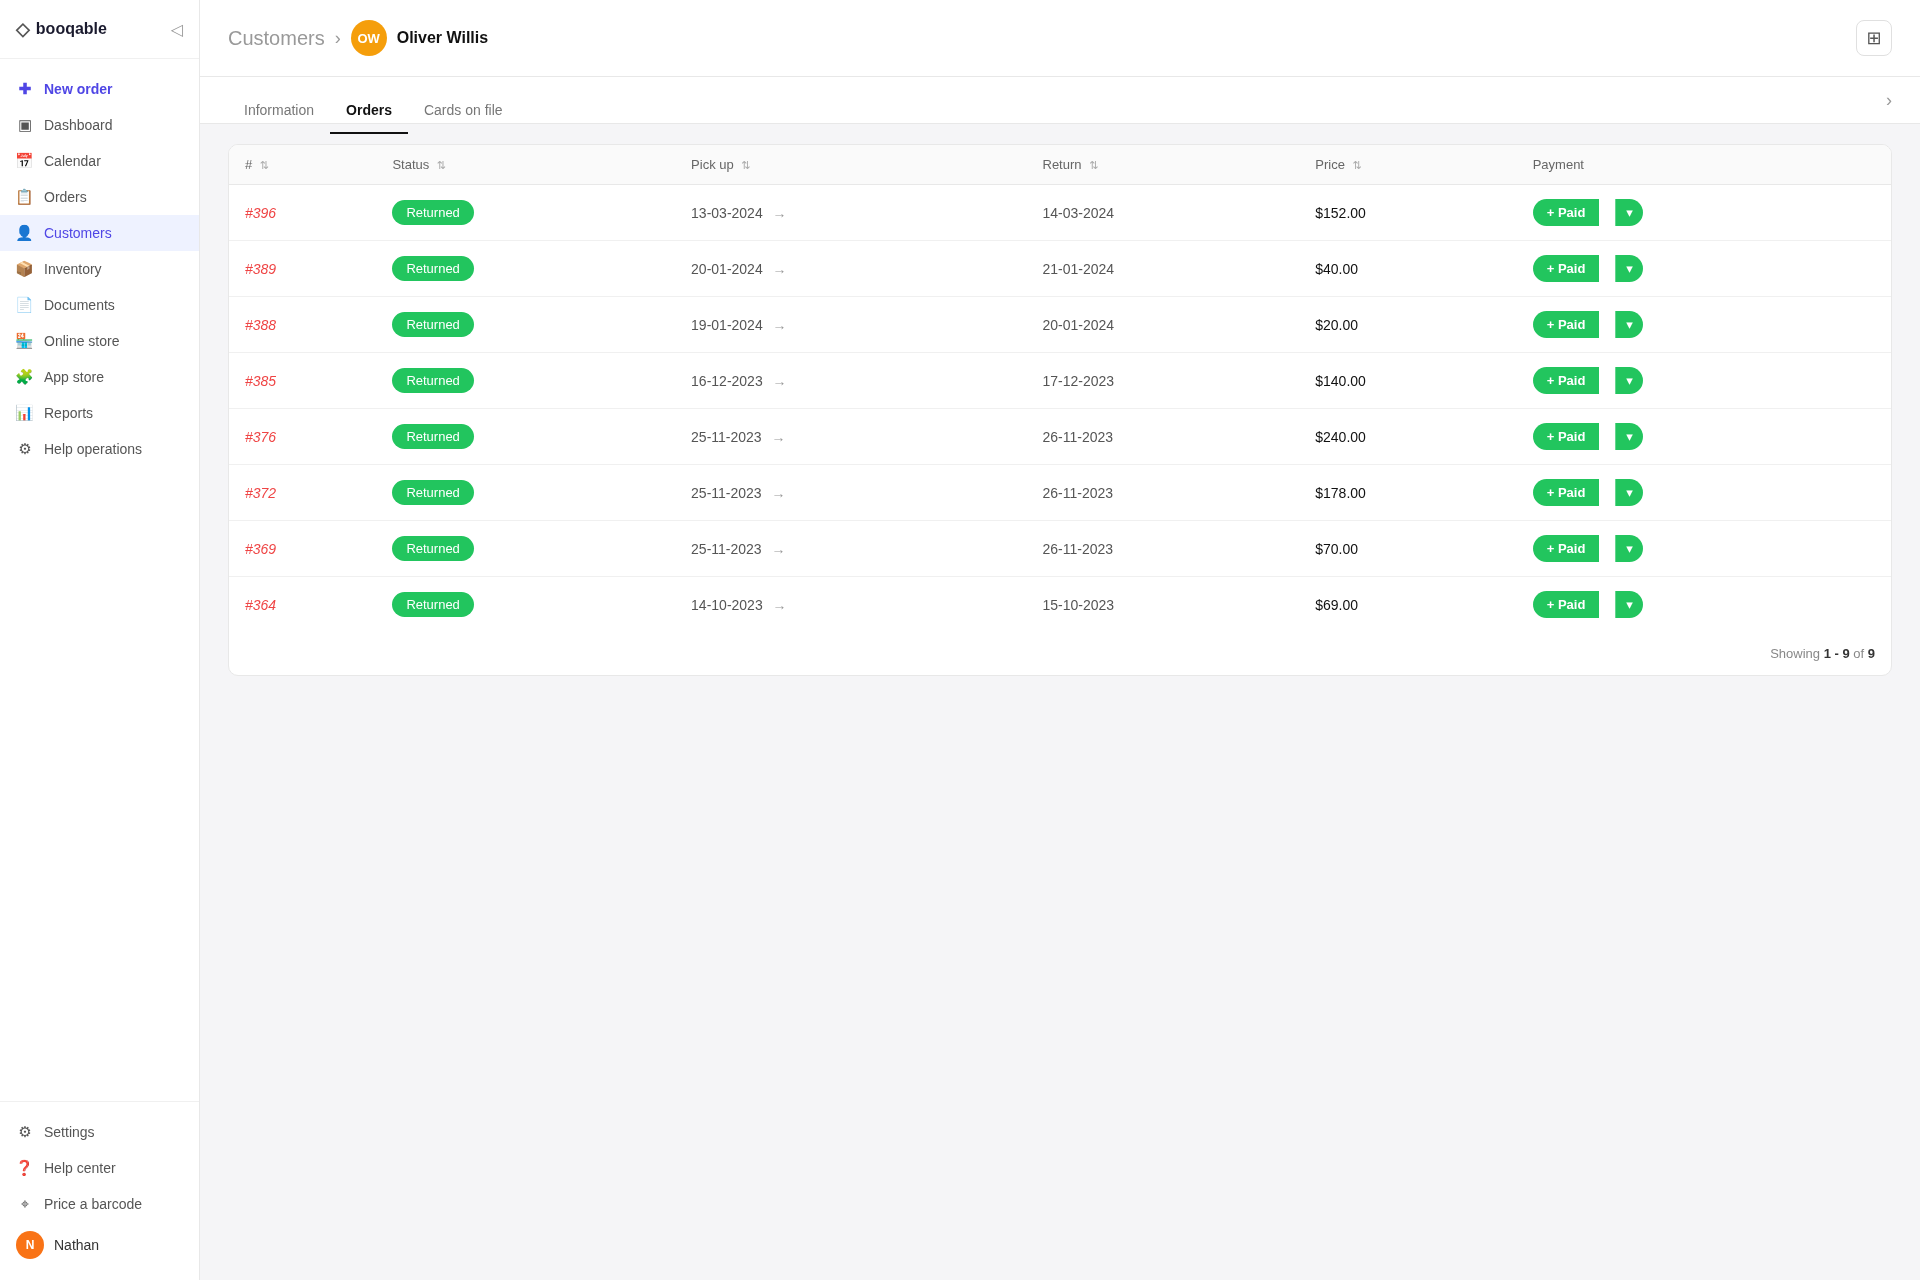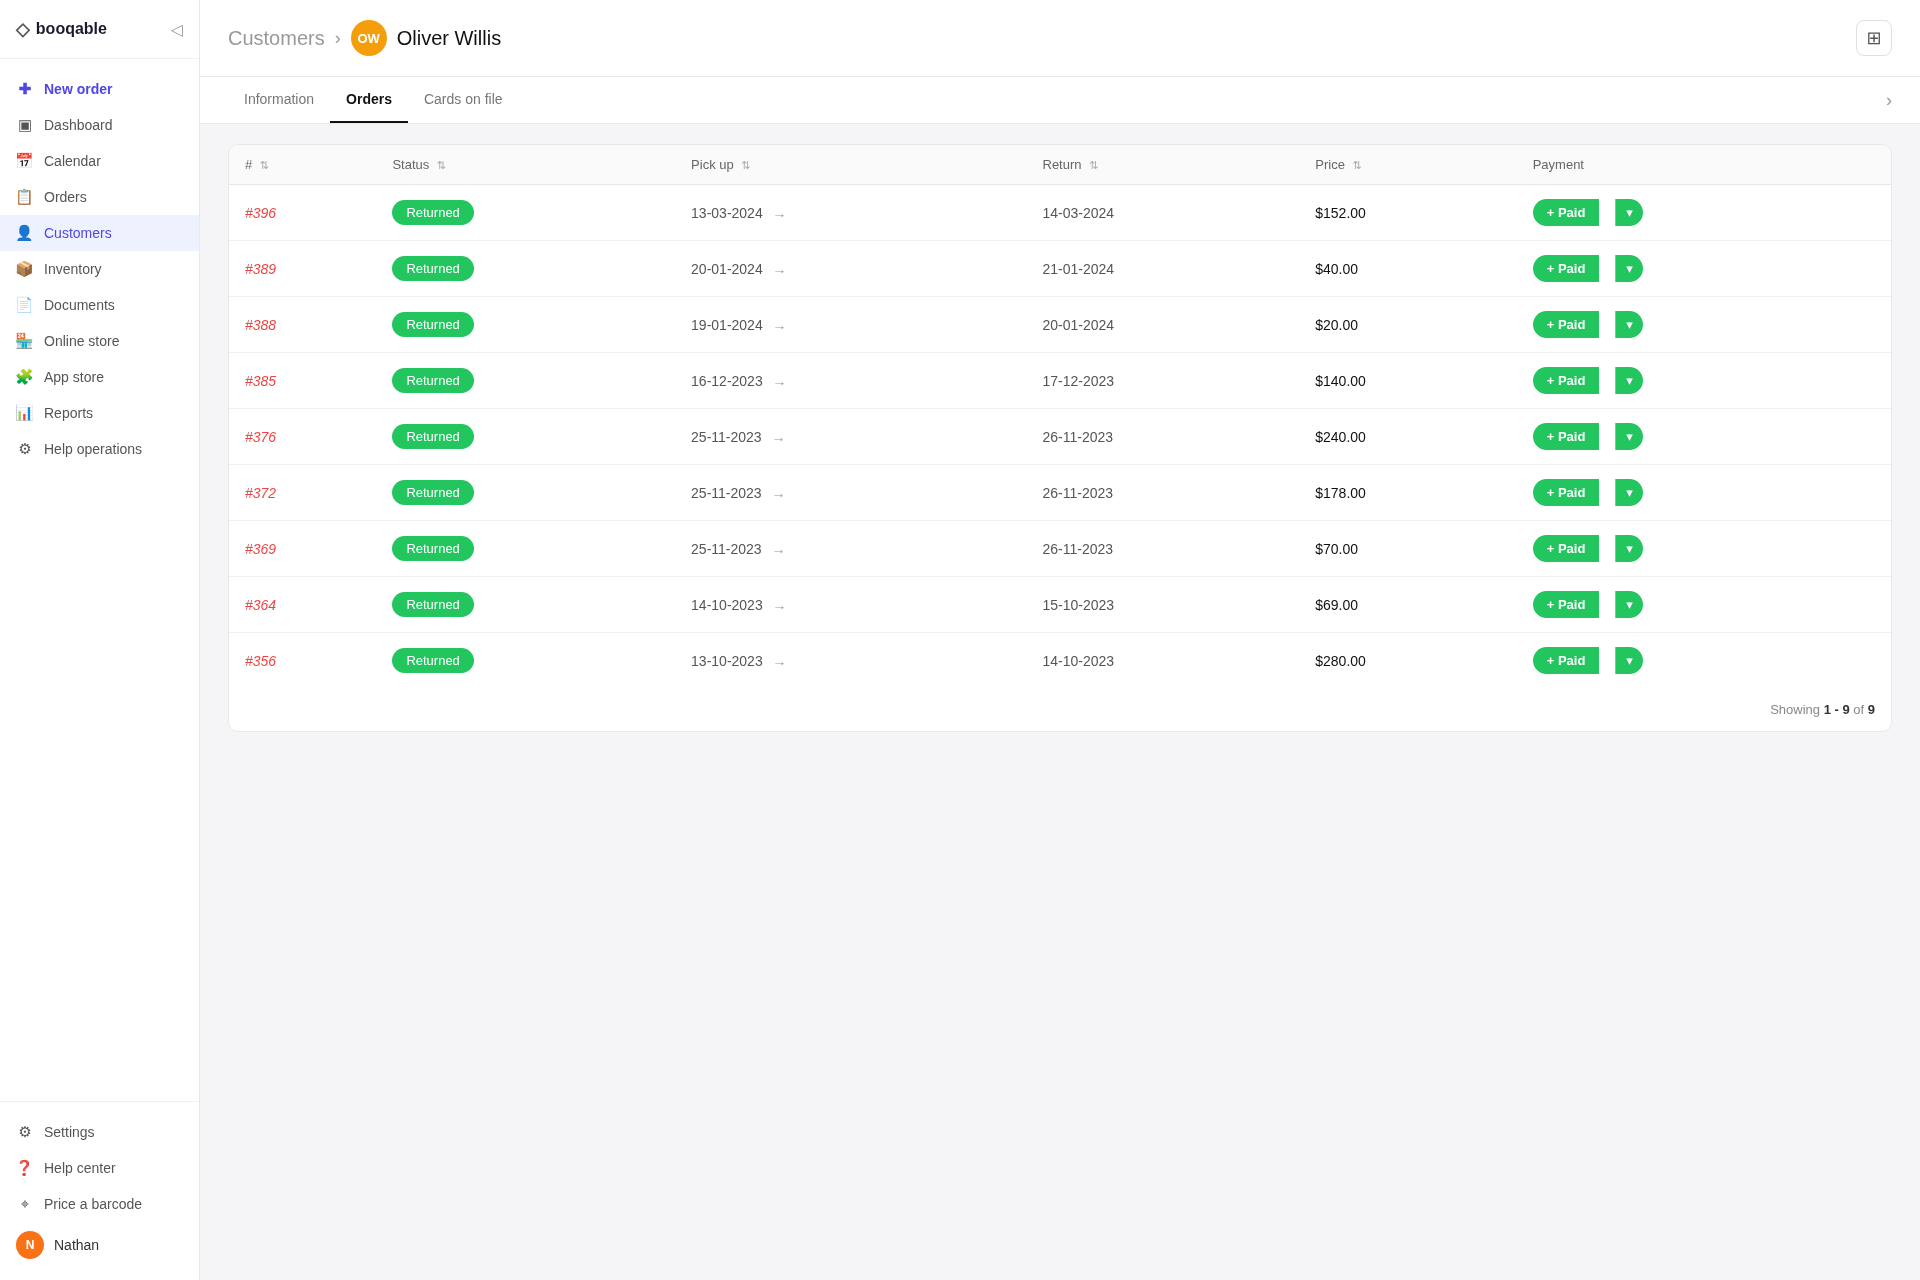--- a/index.html
+++ b/index.html
@@ -22,28 +22,28 @@
 
     
     .main { flex: 1; display: flex; flex-direction: column; overflow: hidden; background: #f5f5f7; }
 
     
     .page-header { background: #fff; padding: 20px 28px; display: flex; align-items: center; justify-content: space-between; border-bottom: 1px solid #e8e8e8; }
     .breadcrumb { display: flex; align-items: center; gap: 10px; }
     .breadcrumb-link { color: #999; font-size: 20px; font-weight: 400; cursor: pointer; }
     .breadcrumb-sep { color: #999; font-size: 18px; }
     .customer-avatar { width: 36px; height: 36px; border-radius: 50%; background: #f59e0b; color: #fff; display: flex; align-items: center; justify-content: center; font-size: 13px; font-weight: 700; }
-    .page-title { font-size: 20px; font-weight: 400; color: #111; }
+    .page-title { font-size: 16px; font-weight: 700; color: #111; }
     .header-actions { display: flex; gap: 10px; }
     .layout-btn { width: 36px; height: 36px; border: 1px solid #e0e0e0; border-radius: 8px; background: #fff; cursor: pointer; display: flex; align-items: center; justify-content: center; font-size: 18px; color: #555; }
 
     
     .tabs-container { background: #fff; padding: 0 28px; display: flex; align-items: center; justify-content: space-between; border-bottom: 1px solid #e8e8e8; }
     .tabs { display: flex; gap: 0; }
-    .tab { padding: 14px 16px; cursor: pointer; color: #777; font-size: 14px; font-weight: 400; border-bottom: 2px solid transparent; position: relative; top: 0; }
+    .tab { padding: 14px 16px; cursor: pointer; color: #777; font-size: 14px; font-weight: 400; border-bottom: 2px solid transparent; position: relative; top: 11px; }
     .tab.active { color: #111; font-weight: 600; border-bottom: 2px solid #111; }
     .tab-next-btn { color: #999; font-size: 18px; cursor: pointer; }
 
     
     .content { flex: 1; padding: 20px 28px; overflow-y: auto; }
 
     
     .table-container { background: #fff; border-radius: 10px; overflow: hidden; border: 1px solid #e8e8e8; }
     .table { width: 100%; border-collapse: collapse; }
     .table thead tr { background: #fafafa; border-bottom: 1px solid #e8e8e8; }
@@ -315,35 +315,18 @@
     </td>
     <td><span class="date-cell">15-10-2023</span></td>
     <td><span class="price-cell">$69.00</span></td>
     <td>
       <div class="payment-btn">
         <span class="payment-main">+ Paid</span>
         <span class="payment-dropdown">▾</span>
       </div>
     </td>
   </tr>
-            <tr>
-    <td><span class="order-num">#356</span></td>
-    <td></td>
-    <td><span class="status-badge status-returned">Returned</span></td>
-    <td>
-      <span class="date-cell">13-10-2023</span>
-      <span class="arrow-icon">→</span>
-    </td>
-    <td><span class="date-cell">14-10-2023</span></td>
-    <td><span class="price-cell">$280.00</span></td>
-    <td>
-      <div class="payment-btn">
-        <span class="payment-main">+ Paid</span>
-        <span class="payment-dropdown">▾</span>
-      </div>
-    </td>
-  </tr>
           </tbody>
       </table>
       <div class="pagination-info" id="pagination-el">Showing <strong>1 - 9</strong> of <strong>9</strong></div>
     </div>
   </div>
 </div>
 
 </body></html>

